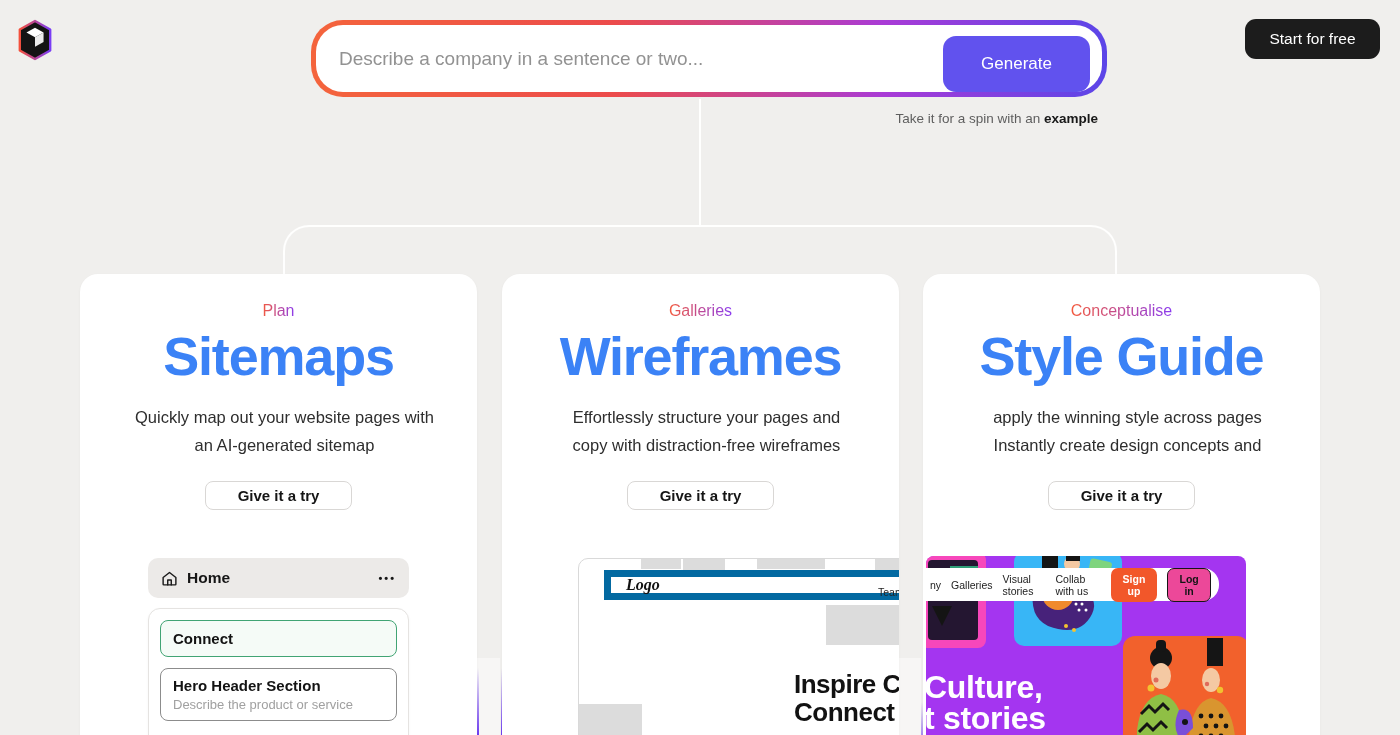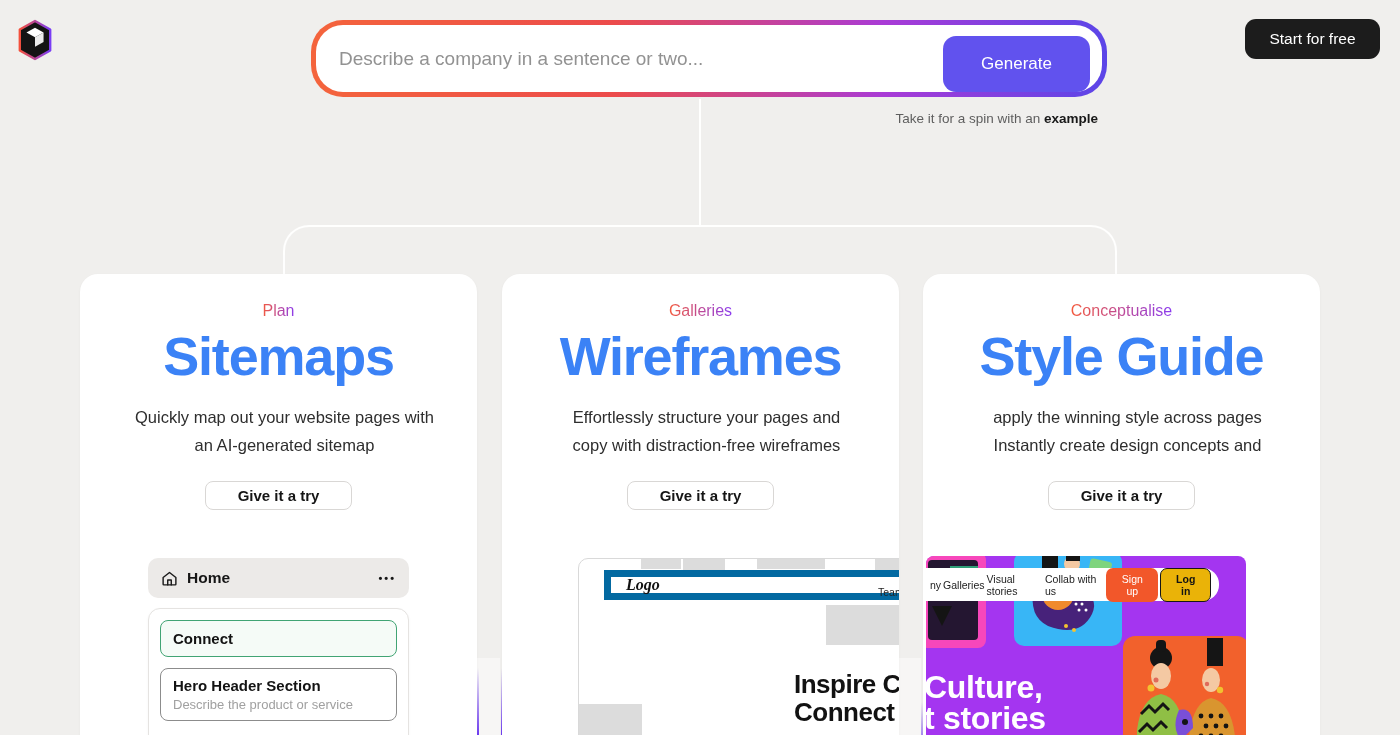--- a/index.html
+++ b/index.html
@@ -113,25 +113,25 @@
   .sg {
     position:absolute; left:3px; top:282px; width:320px; height:220px;
     background:#A435F0; border-radius:8px; overflow:hidden; text-align:left;
   }
   .sg-tile-pink { position:absolute; left:-6px; top:-4px; width:66px; height:96px; background:#F747BB; border-radius:8px; }
   .sg-tile-pink .inner { position:absolute; left:8px; top:8px; width:50px; height:80px; background:#241631; border-radius:4px; }
   .sg-tile-blue { position:absolute; left:88px; top:-4px; width:108px; height:94px; background:#38B6F6; border-radius:10px; }
   .sg-navbar {
     position:absolute; left:0; top:12px; width:293px; height:33px;
     background:#fff; border-radius:0 16px 16px 0;
-    display:flex; align-items:center; gap:2px; padding:0 8px 0 4px;
+    display:flex; align-items:center; gap:10px; padding:0 8px 0 4px;
     font-size:10.5px; font-weight:500; color:#1C1C1C;
   }
-  .sg-signup { background:#F2572A; color:#fff; border:none; border-radius:7px; padding:5px 10px; font-size:10.5px; font-weight:400; font-family:inherit; }
-  .sg-login  { background:#eab308; color:#141414; border:1.5px solid #161616; border-radius:7px; padding:4px 10px; font-size:10.5px; font-weight:600; font-family:inherit; }
+  .sg-signup { background:#F2572A; color:#fff; border:none; border-radius:7px; padding:5px 10px; font-size:10.5px; font-weight:700; font-family:inherit; }
+  .sg-login  { background:#ec4899; color:#141414; border:1.5px solid #161616; border-radius:7px; padding:4px 10px; font-size:10.5px; font-weight:600; font-family:inherit; }
   .sg-heading { position:absolute; left:-2px; top:116px; font-size:32px; line-height:31px; font-weight:700; color:#fff; letter-spacing:-.3px; }
   .sg-tile-orange { position:absolute; left:197px; top:80px; width:126px; height:140px; background:#F2612C; border-radius:12px; overflow:hidden; }
 </style>
 </head>
 <body>
 
 <div class="stem"></div>
 <div class="bracket"></div>
 <div class="tube" style="left:477px;"></div>
 <div class="tube" style="left:898px;"></div>

